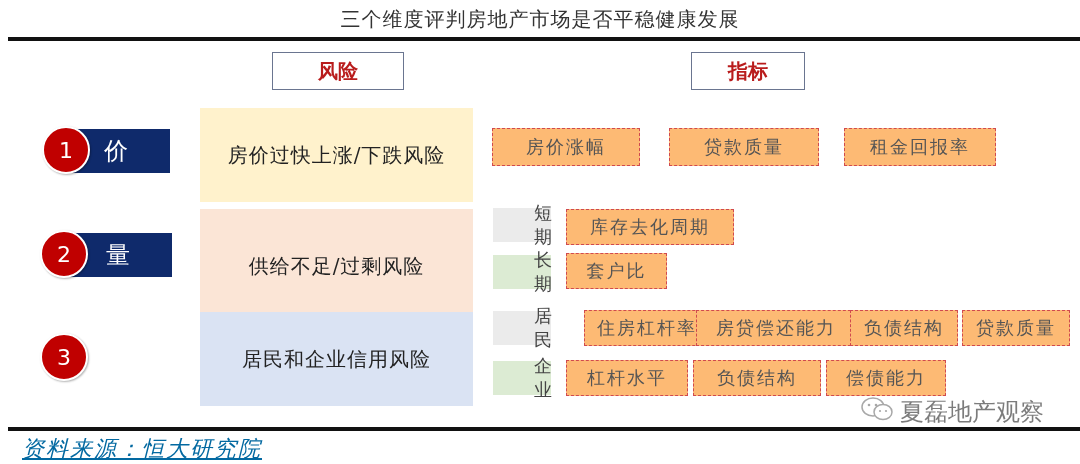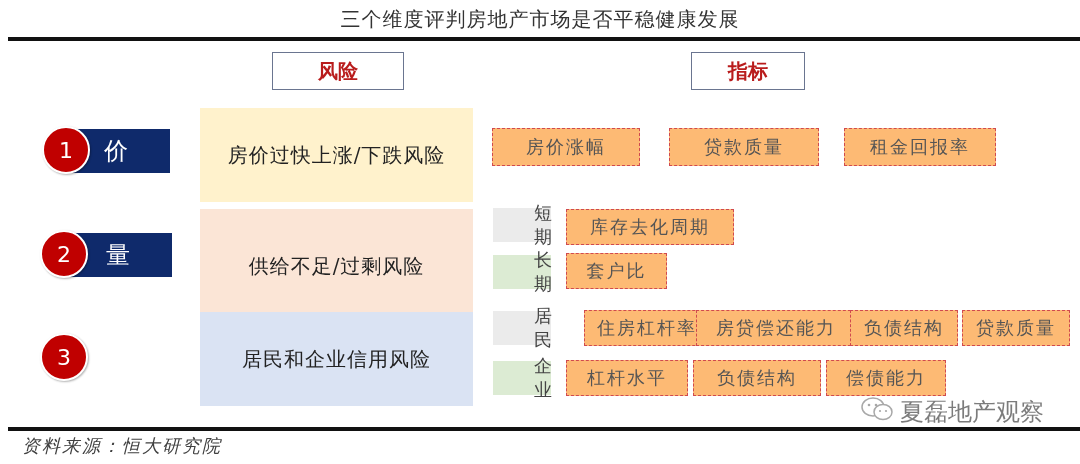--- a/index.html
+++ b/index.html
@@ -48,22 +48,22 @@
     font-size: 18px; color: #444; letter-spacing: 2px; padding-left: 44px;
   }
   .sub-grey { background: #ebebeb; }
   .sub-green { background: #dcebd3; }
   .watermark {
     right: 36px; top: 396px; font-size: 24px; color: #666;
     display: flex; align-items: flex-start; gap: 6px;
     font-family: "DejaVu Sans", sans-serif; opacity: .85;
   }
   .source {
-    left: 22px; top: 434px; font-size: 18px; color: #404040;
-    font-style: italic; font-family: "DejaVu Serif", serif; letter-spacing: 2px;
+    left: 22px; top: 434px; font-size: 22px; color: #0369a1;
+    font-style: italic; font-family: "DejaVu Serif", serif; letter-spacing: 2px; text-decoration: underline;
   }
 </style>
 </head>
 <body>
 
 <div class="abs title">三个维度评判房地产市场是否平稳健康发展</div>
 <div class="abs rule" style="top:37px;"></div>
 
 <div class="abs header-box" style="left:272px; width:132px;">风险</div>
 <div class="abs header-box" style="left:691px; width:114px;">指标</div>

